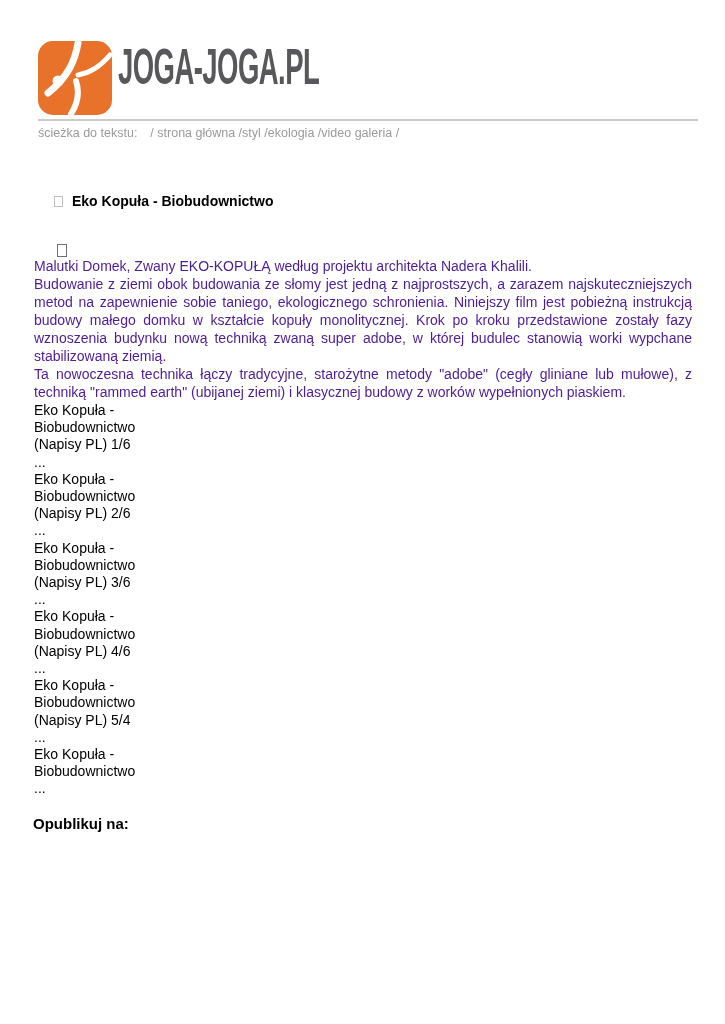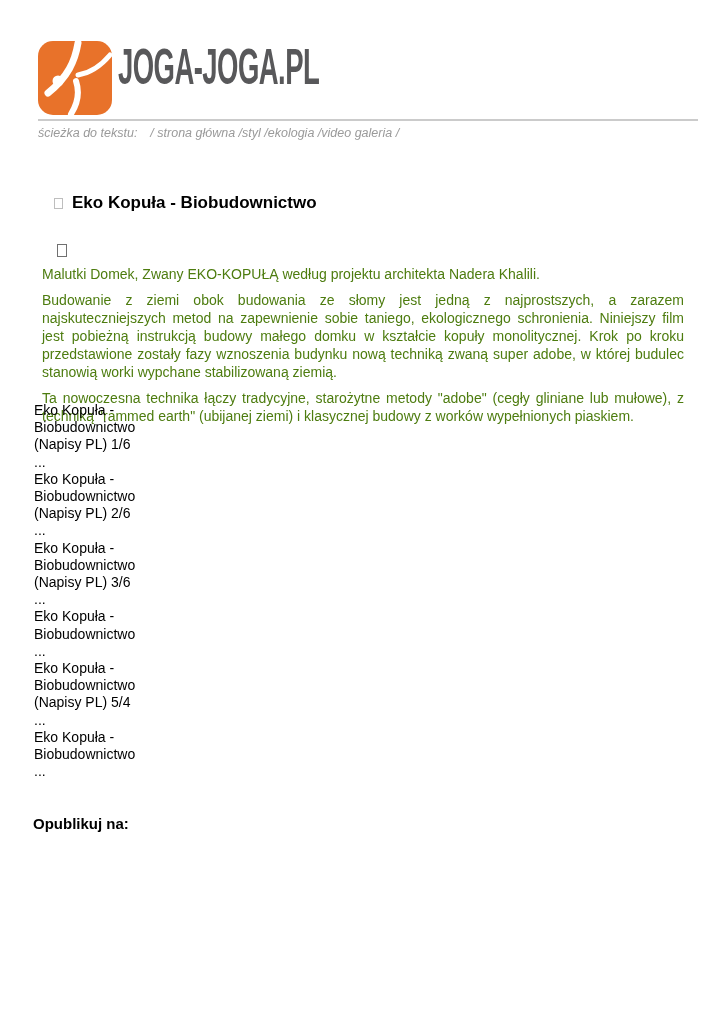--- a/index.html
+++ b/index.html
@@ -20,34 +20,34 @@
   .logo-tagline {
     position:absolute; left:120px; top:90px;
     font-size:19px; font-weight:bold; color:#F07E26;
     letter-spacing:1.2px; white-space:nowrap;
   }
 
   
   .divider { position:absolute; left:38px; top:119px; width:660px; height:2px; background:#CBCBCB; }
   .breadcrumb {
     position:absolute; left:38px; top:126px;
-    font-size:12.5px; color:#9A9A9A; white-space:nowrap;font-style:italic;
+    font-size:12.5px; color:#9A9A9A; white-space:nowrap;
   }
   .breadcrumb .path { margin-left:13px; }
 
   
   .title-row { position:absolute; left:54px; top:193px; display:flex; align-items:center; gap:9px; }
   .img-ph { display:inline-block; background:#fff; box-sizing:border-box; }
   .ph-title { width:9px; height:11px; border:1px solid #BEBEBE; }
   .ph-article { position:absolute; left:57px; top:244px; width:10px; height:13px; border:1px solid #707070; }
-  .article-title { font-size:17px; font-weight:bold; color:#000; margin:0; }
+  .article-title { font-size:14px; font-weight:bold; color:#000; margin:0; }
 
   
   .paragraphs { position:absolute; left:34px; top:257px; width:658px; }
-  .paragraphs p { margin:8px; font-size:14px; line-height:18px; color:#4d7c0f; text-align:justify; }
+  .paragraphs p { margin:0; font-size:14px; line-height:18px; color:#4c1d95; text-align:justify; }
   .paragraphs p.first { text-align:left; }
 
   
   .video-list { position:absolute; left:34px; top:402px; width:260px; }
   .video-item { font-size:14px; line-height:17.2px; color:#000; }
   .video-item div { white-space:nowrap; }
 
   
   .publish-label { position:absolute; left:33px; top:815px; font-size:15px; font-weight:bold; }
   .share-ph { position:absolute; left:56px; width:11px; height:13px; box-sizing:content-box; background:#fff; }
@@ -111,20 +111,21 @@
     </div>
     <div class="video-item">
       <div>Eko Kopuła -</div>
       <div>Biobudownictwo</div>
       <div>(Napisy PL) 3/6</div>
       <div>...</div>
     </div>
     <div class="video-item">
       <div>Eko Kopuła -</div>
       <div>Biobudownictwo</div>
+      <div>(Napisy PL) 4/6</div>
       <div>...</div>
     </div>
     <div class="video-item">
       <div>Eko Kopuła -</div>
       <div>Biobudownictwo</div>
       <div>(Napisy PL) 5/4</div>
       <div>...</div>
     </div>
     <div class="video-item">
       <div>Eko Kopuła -</div>

